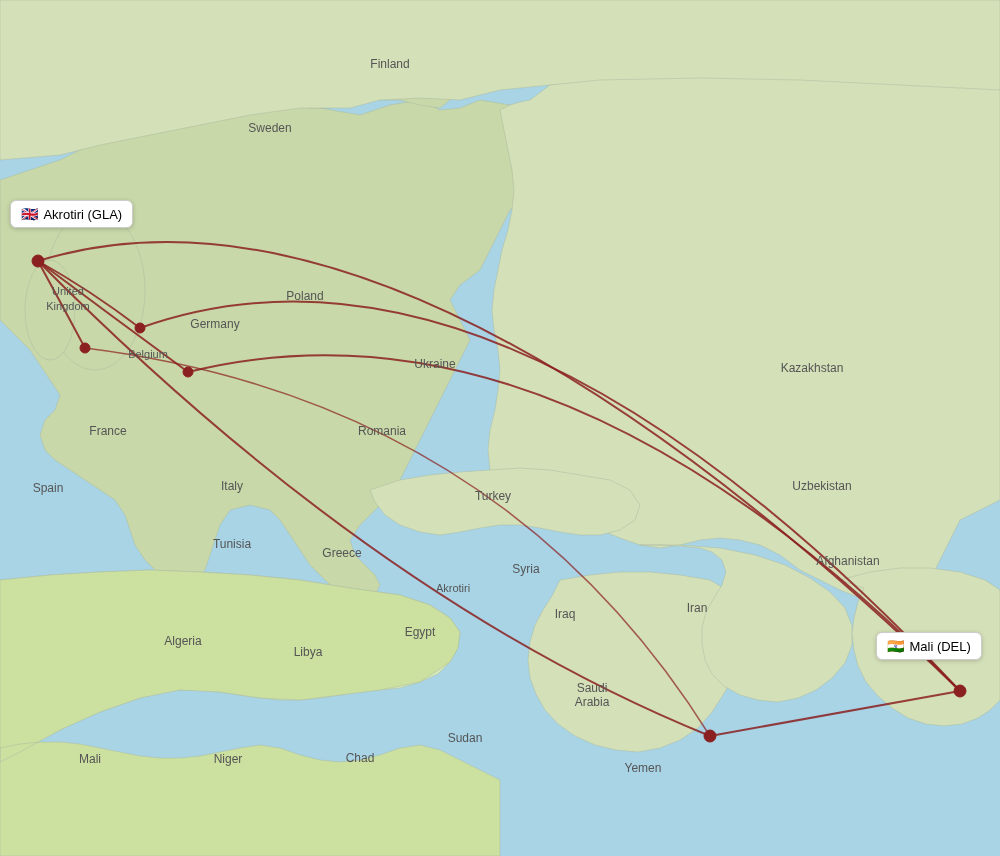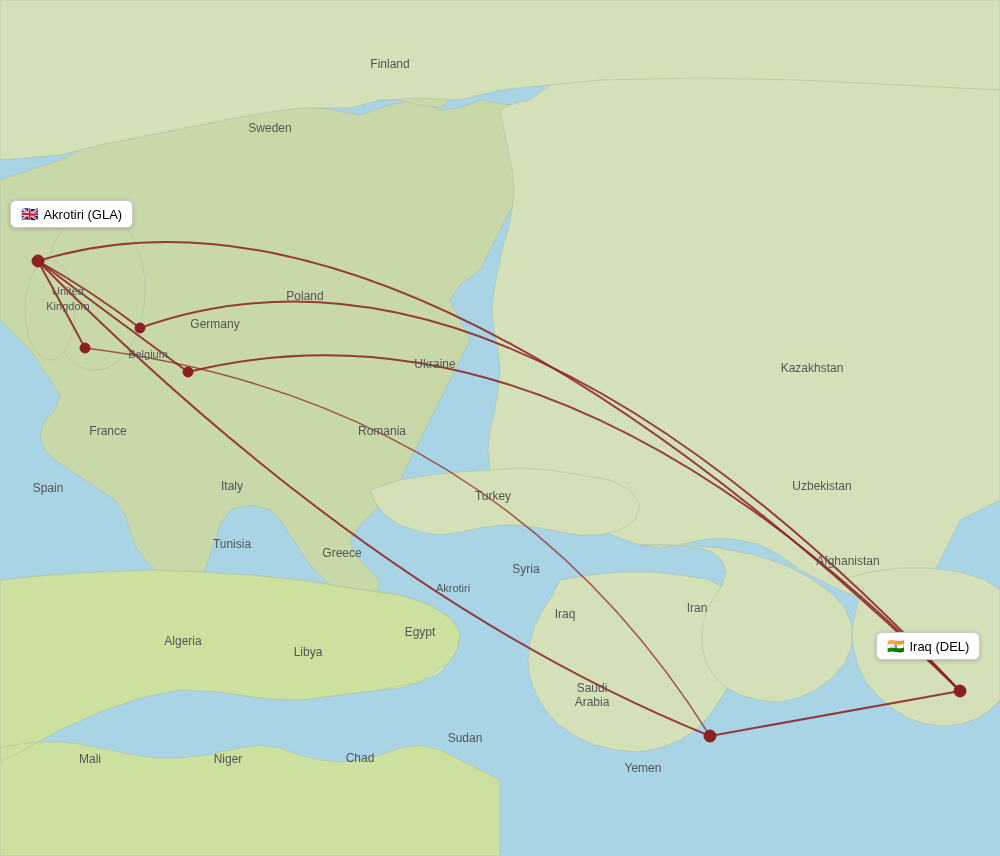--- a/index.html
+++ b/index.html
@@ -143,15 +143,15 @@
     <text x="453" y="592" font-size="11" fill="#555" font-family="Arial" text-anchor="middle">Akrotiri</text>
   </svg>
 
   <div class="location-label" id="glasgow-label" style="top: 200px; left: 10px;">
     <span class="flag">🇬🇧</span>
     <span>Akrotiri (GLA)</span>
   </div>
 
   <div class="location-label" id="delhi-label" style="top: 632px; left: 876px;">
     <span class="flag">🇮🇳</span>
-    <span>Iraq (DEL)</span>
+    <span>Mali (DEL)</span>
   </div>
 </div>
 
 </body></html>

